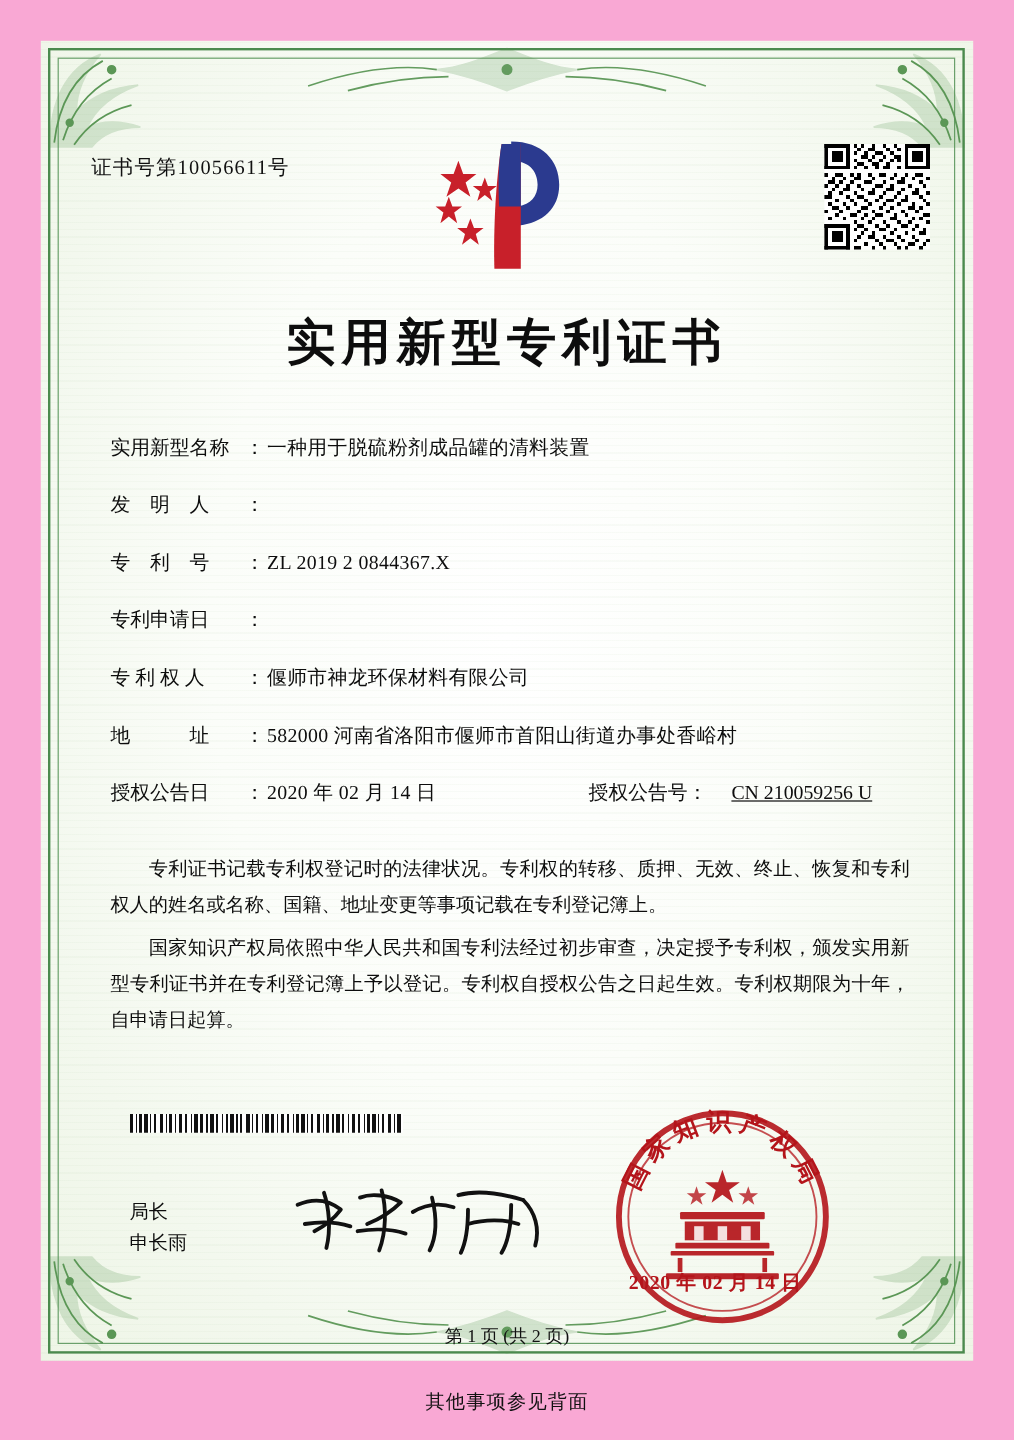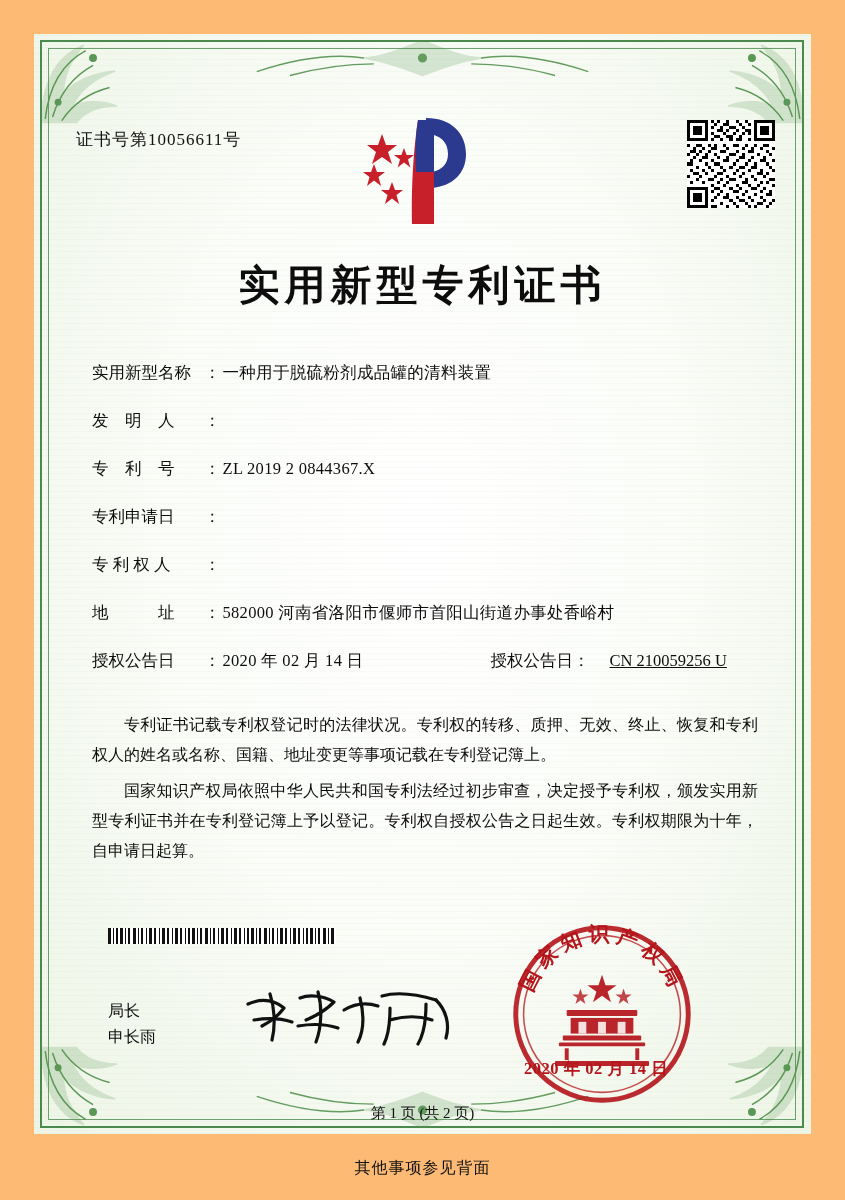--- a/index.html
+++ b/index.html
@@ -7,21 +7,21 @@
     padding: 0;
     background: #ffffff;
   }
   body {
     font-family: "Liberation Serif", "DejaVu Serif", serif;
   }
   .page {
     position: relative;
     width: 845px;
     height: 1200px;
-    background: #fdba74;
+    background: #f9a8d4;
     overflow: hidden;
   }
   
   .paper-bg {
     position: absolute;
     left: 34px;
     top: 34px;
     width: 777px;
     height: 1100px;
     background:
@@ -547,33 +547,34 @@
     </div>
 
     <div class="field-row">
       <span class="field-label">专利申请日</span>
       <span class="field-colon">：</span>
     </div>
 
     <div class="field-row">
       <span class="field-label spread">专 利 权 人</span>
       <span class="field-colon">：</span>
+      <span class="field-value">偃师市神龙环保材料有限公司</span>
     </div>
 
     <div class="field-row">
       <span class="field-label spread">地　　　址</span>
       <span class="field-colon">：</span>
       <span class="field-value">582000 河南省洛阳市偃师市首阳山街道办事处香峪村</span>
     </div>
 
     <div class="field-row dual">
       <span class="field-label">授权公告日</span>
       <span class="field-colon">：</span>
       <span class="field-value">2020 年 02 月 14 日</span>
-      <span class="field-sub-label">授权公告日：</span>
+      <span class="field-sub-label">授权公告号：</span>
       <span class="field-sub-value">CN 210059256 U</span>
     </div>
 
   </div>
 
   <div class="body-text">
     <p>专利证书记载专利权登记时的法律状况。专利权的转移、质押、无效、终止、恢复和专利权人的姓名或名称、国籍、地址变更等事项记载在专利登记簿上。</p>
     <p>国家知识产权局依照中华人民共和国专利法经过初步审查，决定授予专利权，颁发实用新型专利证书并在专利登记簿上予以登记。专利权自授权公告之日起生效。专利权期限为十年，自申请日起算。</p>
   </div>
 

